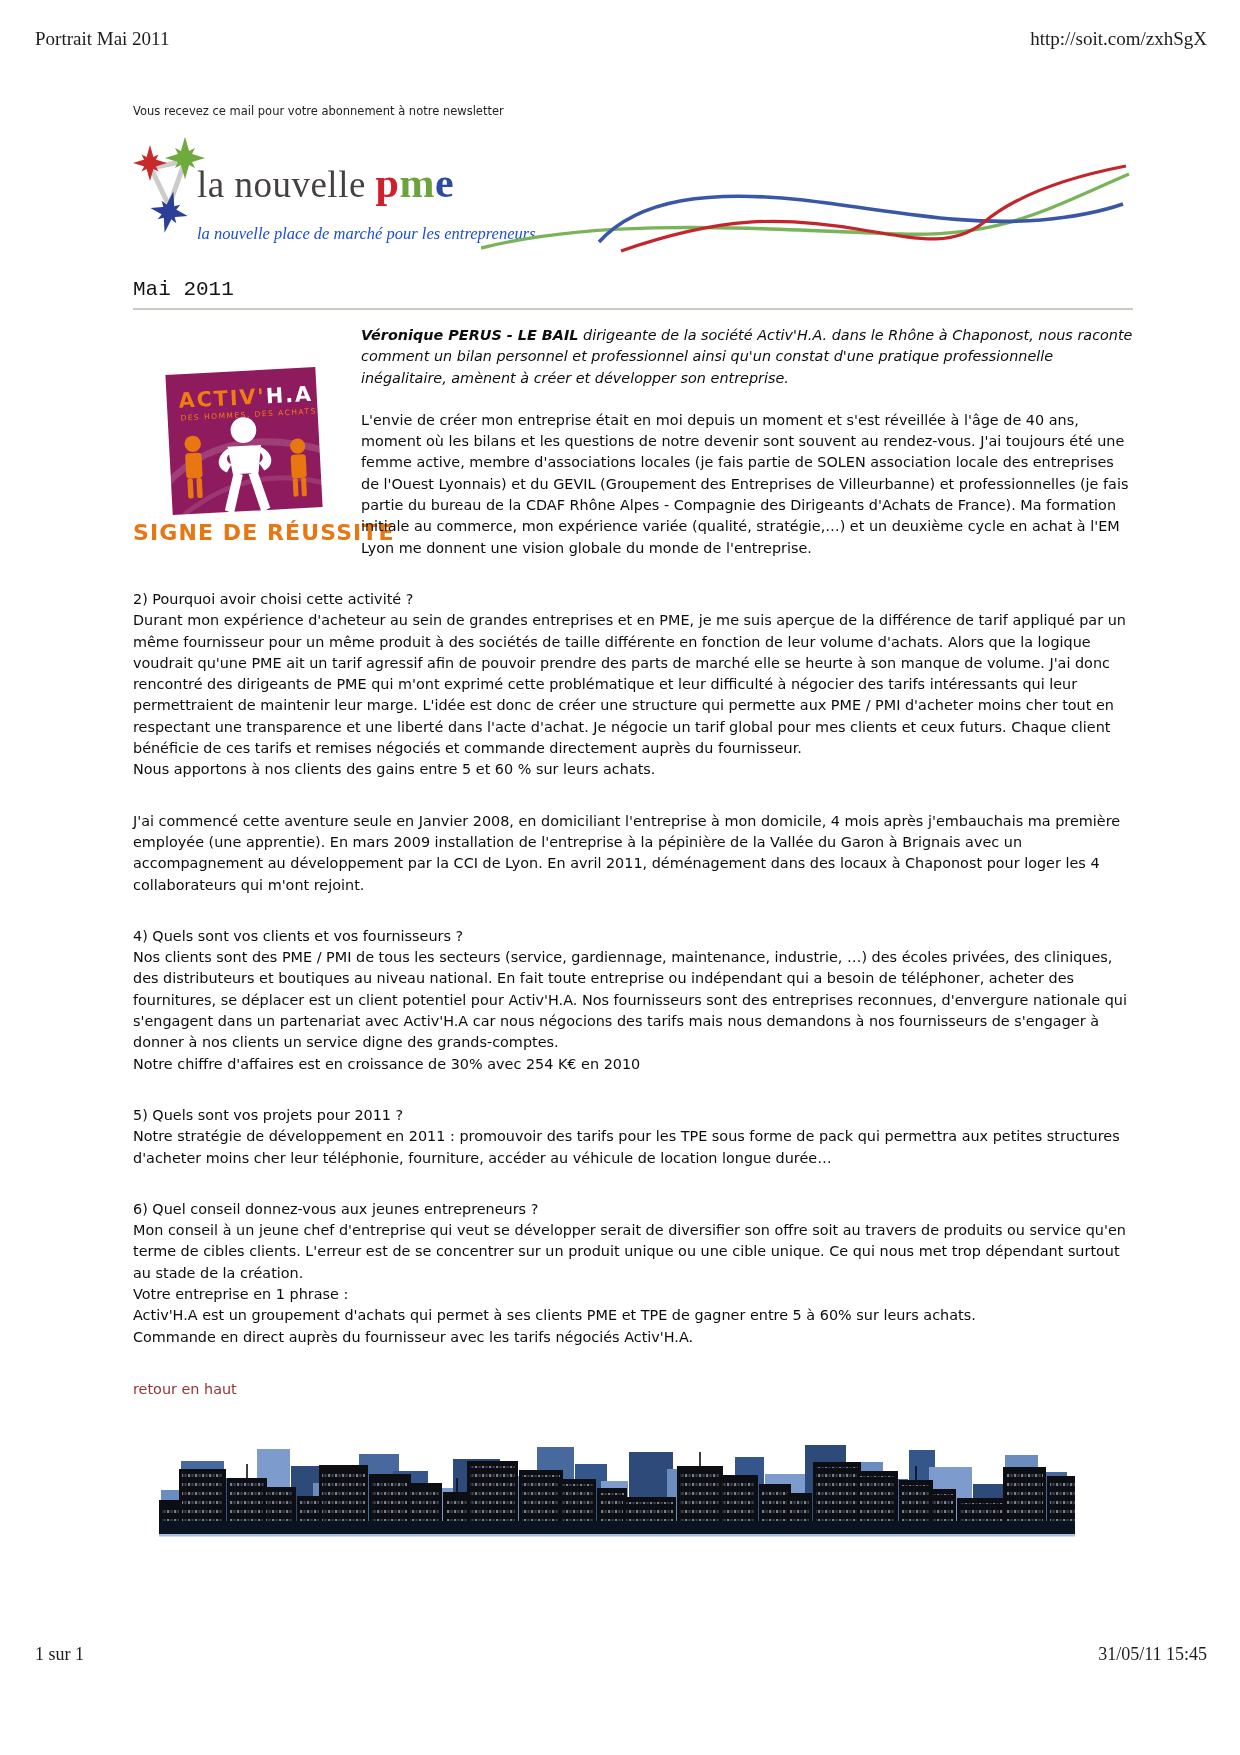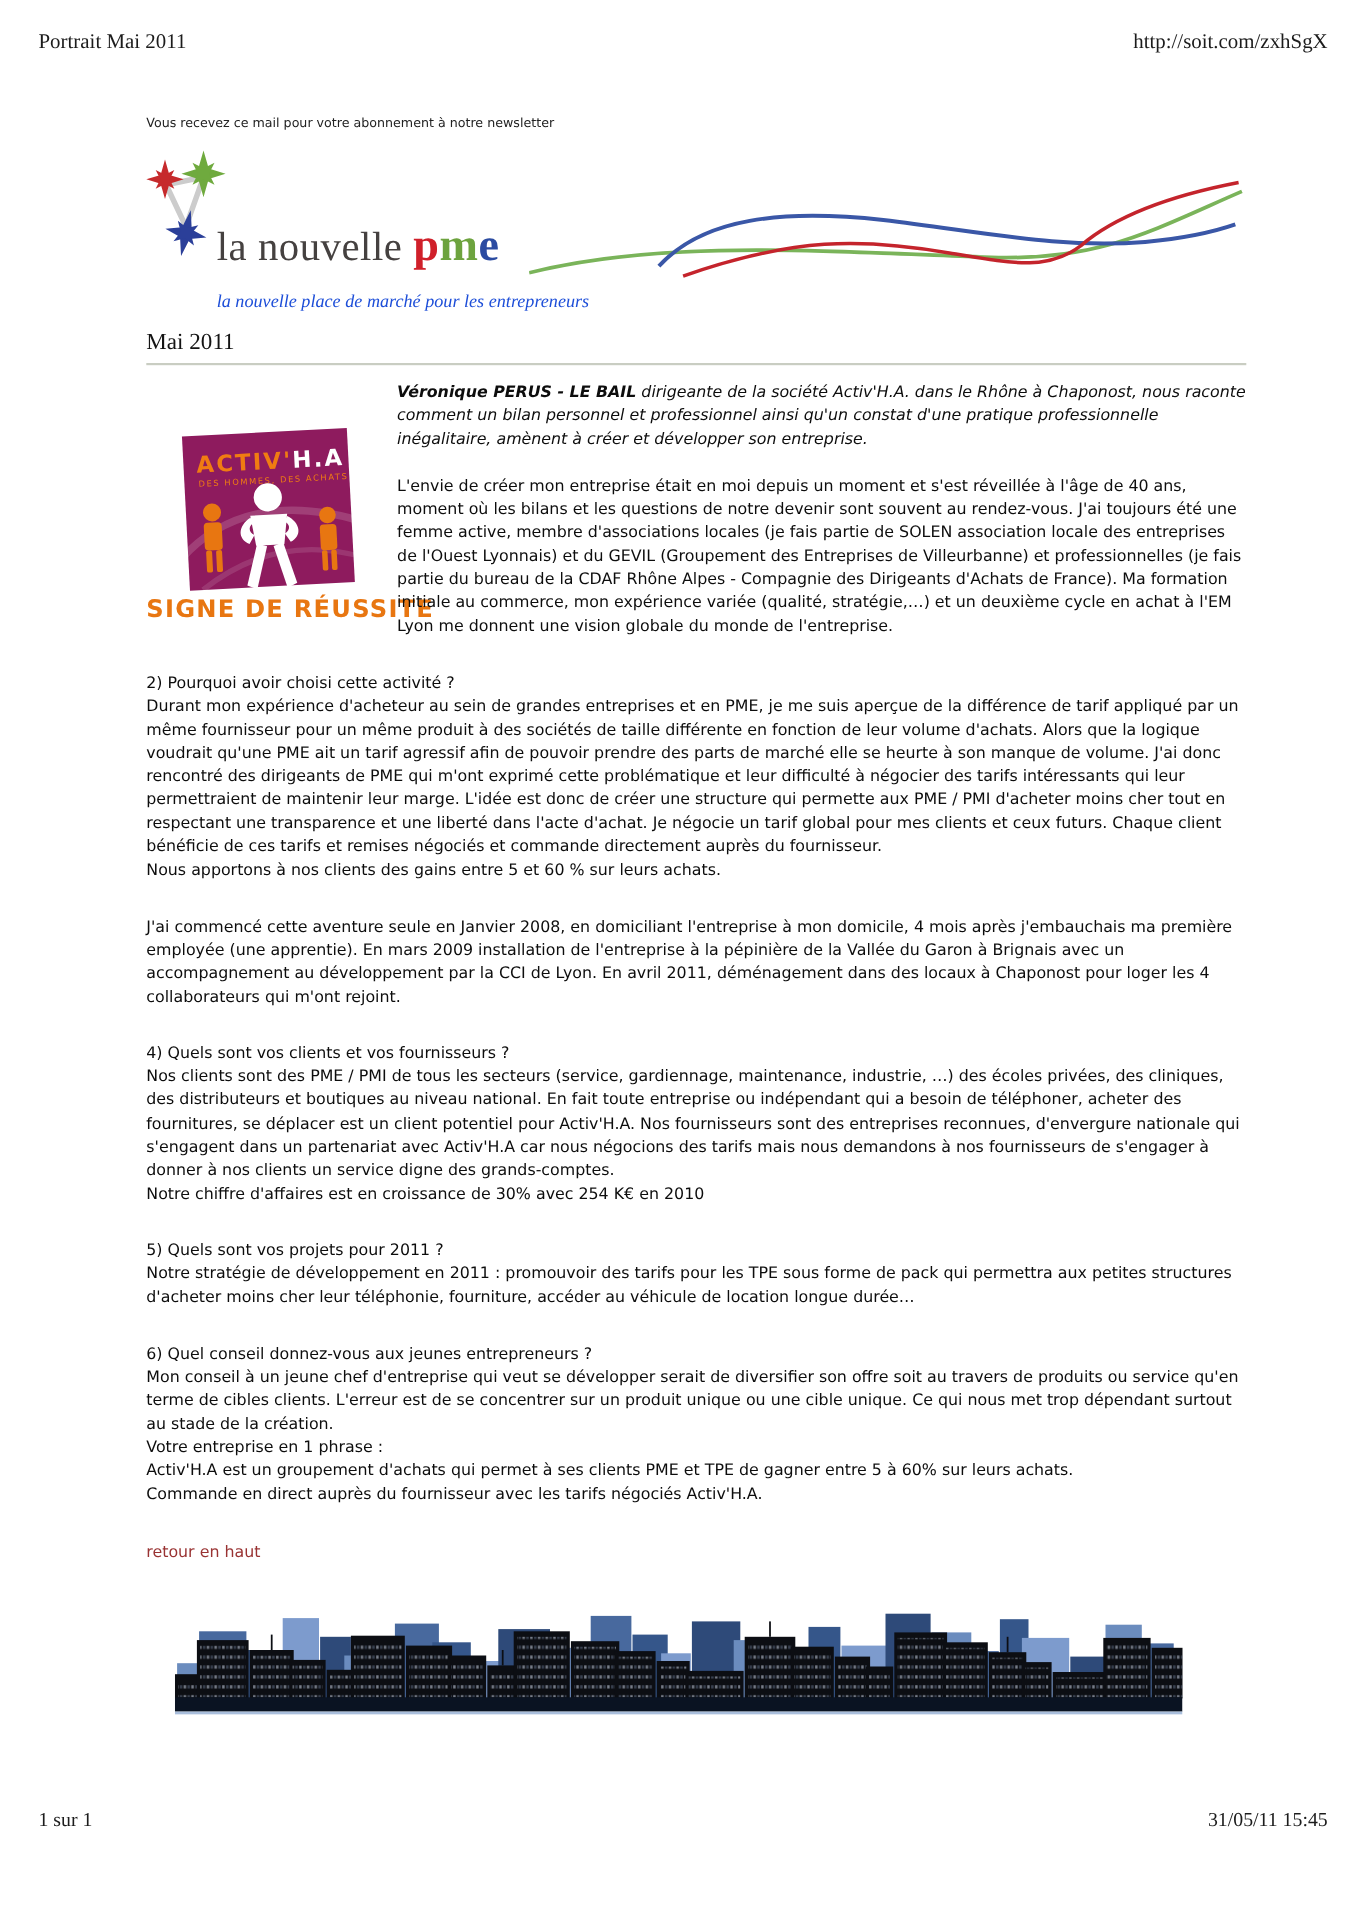--- a/index.html
+++ b/index.html
@@ -13,26 +13,26 @@
     font-size:19px;color:#1c1c1c;}
   .print-footer{position:absolute;top:1644px;left:35px;right:33px;display:flex;
     justify-content:space-between;font-family:"Liberation Serif","DejaVu Serif",serif;
     font-size:18px;color:#1c1c1c;}
   .content{position:absolute;top:0;left:133px;width:1000px;}
   .preheader{margin-top:104px;font-size:11.5px;color:#222;}
   .logo-row{position:relative;margin-top:18px;height:114px;}
   .stars{position:absolute;left:-6px;top:0;}
   .brand{position:absolute;left:64px;top:26px;white-space:nowrap;}
   .brand-line{font-family:"Liberation Serif","DejaVu Serif",serif;font-size:37px;
-    color:#454140;letter-spacing:.5px;line-height:1;margin-top:40px;}
+    color:#454140;letter-spacing:.5px;line-height:1;}
   .brand-line .pl{font-weight:bold;font-size:42px;}
   .tagline{font-family:"Liberation Serif","DejaVu Serif",serif;font-style:italic;
     font-size:16.5px;color:#1d4ed8;margin-top:20px;}
   .swoosh{position:absolute;left:348px;top:2px;}
-  .issue{margin-top:48px;font-family:Liberation Serif, serif;
+  .issue{margin-top:28px;font-family:Liberation Mono, monospace;
     font-size:21px;color:#141414;}
   .section-title{margin-top:18px;text-align:center;font-weight:bold;font-size:19.5px;
     color:var(--accent-green,#69a74e);}
   .rule{margin-top:7px;border:0;border-top:2px solid #c9cdc2;height:0;}
   .article{margin-top:15px;font-size:14.4px;line-height:21.3px;color:#0d0d0d;}
   .badge-float{float:left;width:228px;padding-top:38px;}
   .badge-svg{display:block;margin-left:24px;width:174px;height:156px;}
   .badge-caption{margin-top:3px;font-weight:bold;font-size:22px;letter-spacing:1.1px;
     color:var(--badge-orange,#e87611);white-space:nowrap;}
   .intro{font-style:italic;margin:0 0 21px;}

